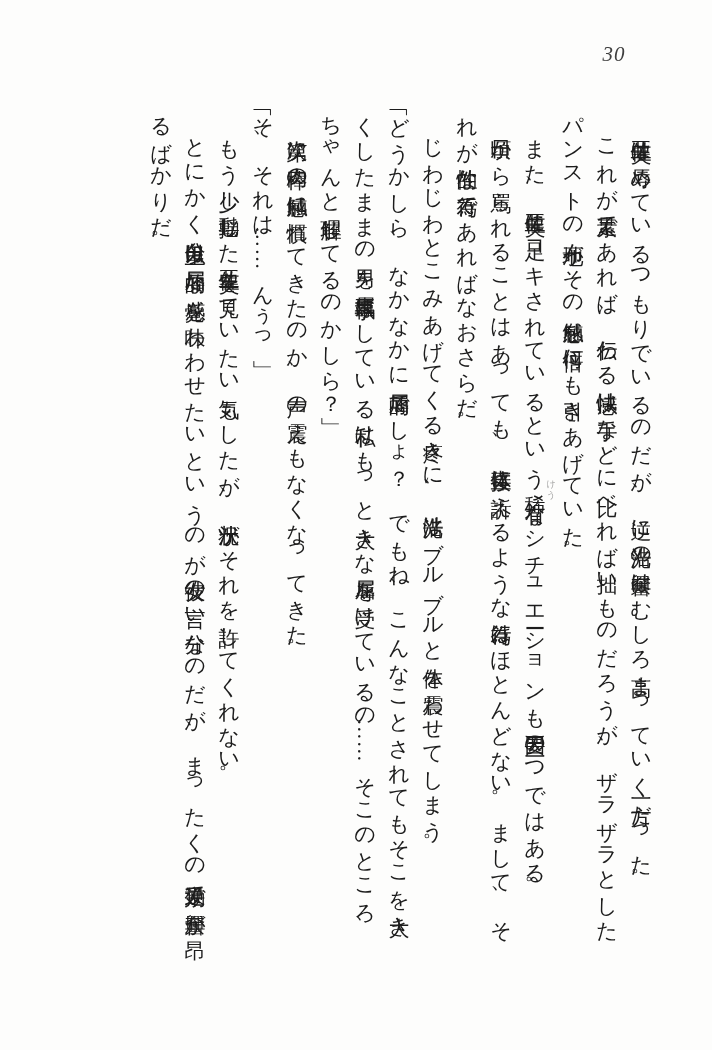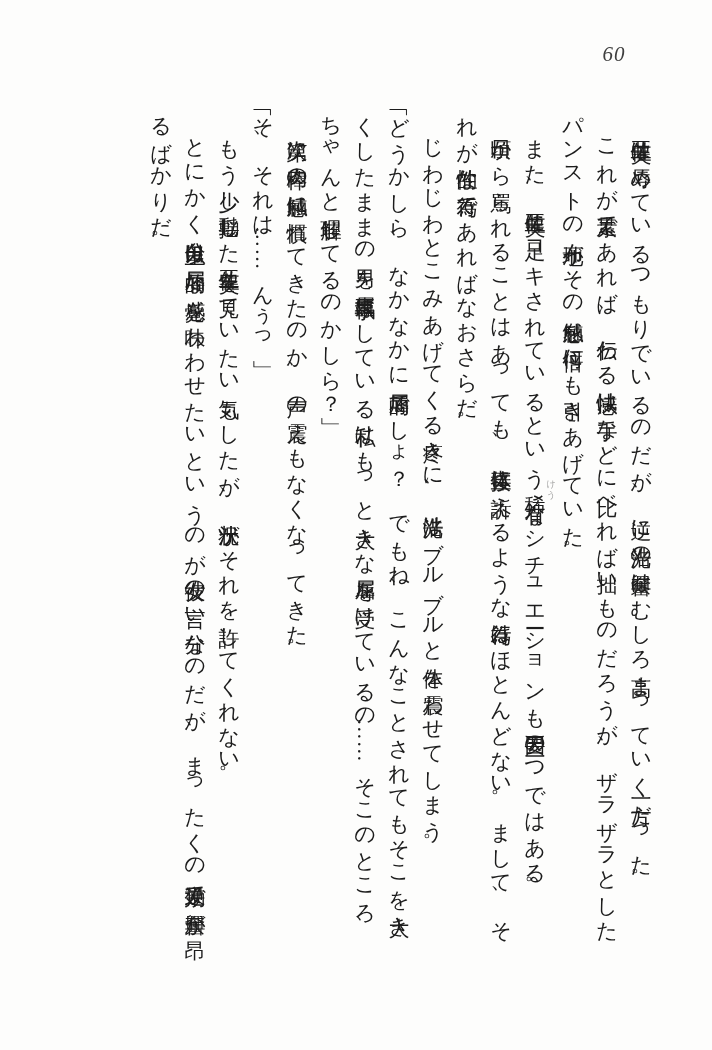--- a/index.html
+++ b/index.html
@@ -58,21 +58,21 @@
   ruby rt {
     font-size: 9px;
     letter-spacing: 0;
     opacity: 0.85;
   }
 </style>
 </head>
 <body>
 
 <div class="page" style="background: rgb(253, 253, 252); color: rgb(28, 28, 28);">
-  <div class="page-number" style="color: rgb(63, 63, 63);">60</div>
+  <div class="page-number" style="color: rgb(63, 63, 63);">30</div>
   <div class="text-block">
       <p class="para indent"><span>亜佐美は辱めているつもりでいるのだが、逆に浩光の興奮はむしろ高まっていく一方だった。</span></p>
       <p class="para indent"><span>これが素足であれば、伝わる快感は手などに比べれば拙いものだろうが、ザラザラとしたパンストの布地がその感触を何倍にも引きあげていた。</span></p>
       <p class="para indent"><span>また、亜佐美に足コキされているという</span><ruby><span>稀有</span><rt style="color: rgb(143, 143, 143);">けう</rt></ruby><span>なシチュエーションも要因の一つではある。</span></p>
       <p class="para indent"><span>日頃から罵られることはあっても、直接体に訴えるような行為はほとんどない。まして、それが性的な行為であればなおさらだ。</span></p>
       <p class="para indent"><span>じわじわとこみあげてくる疼きに、浩光はブルブルと体を震わせてしまう。</span></p>
       <p class="para"><span>「どうかしら、なかなかに屈辱的でしょ？　でもね、こんなことされてもそこを大きくしたままの男を専属執事にしている私はもっと大きな屈辱を受けているの……そこのところ、ちゃんと理解してるのかしら？」</span></p>
       <p class="para indent"><span>次第に肉棒の感触に慣れてきたのか、声の震えもなくなってきた。</span></p>
       <p class="para"><span>「そ、それは……んぅっ」</span></p>
       <p class="para indent"><span>もう少し動揺した亜佐美を見ていたい気もしたが、状況がそれを許してくれない。</span></p>

